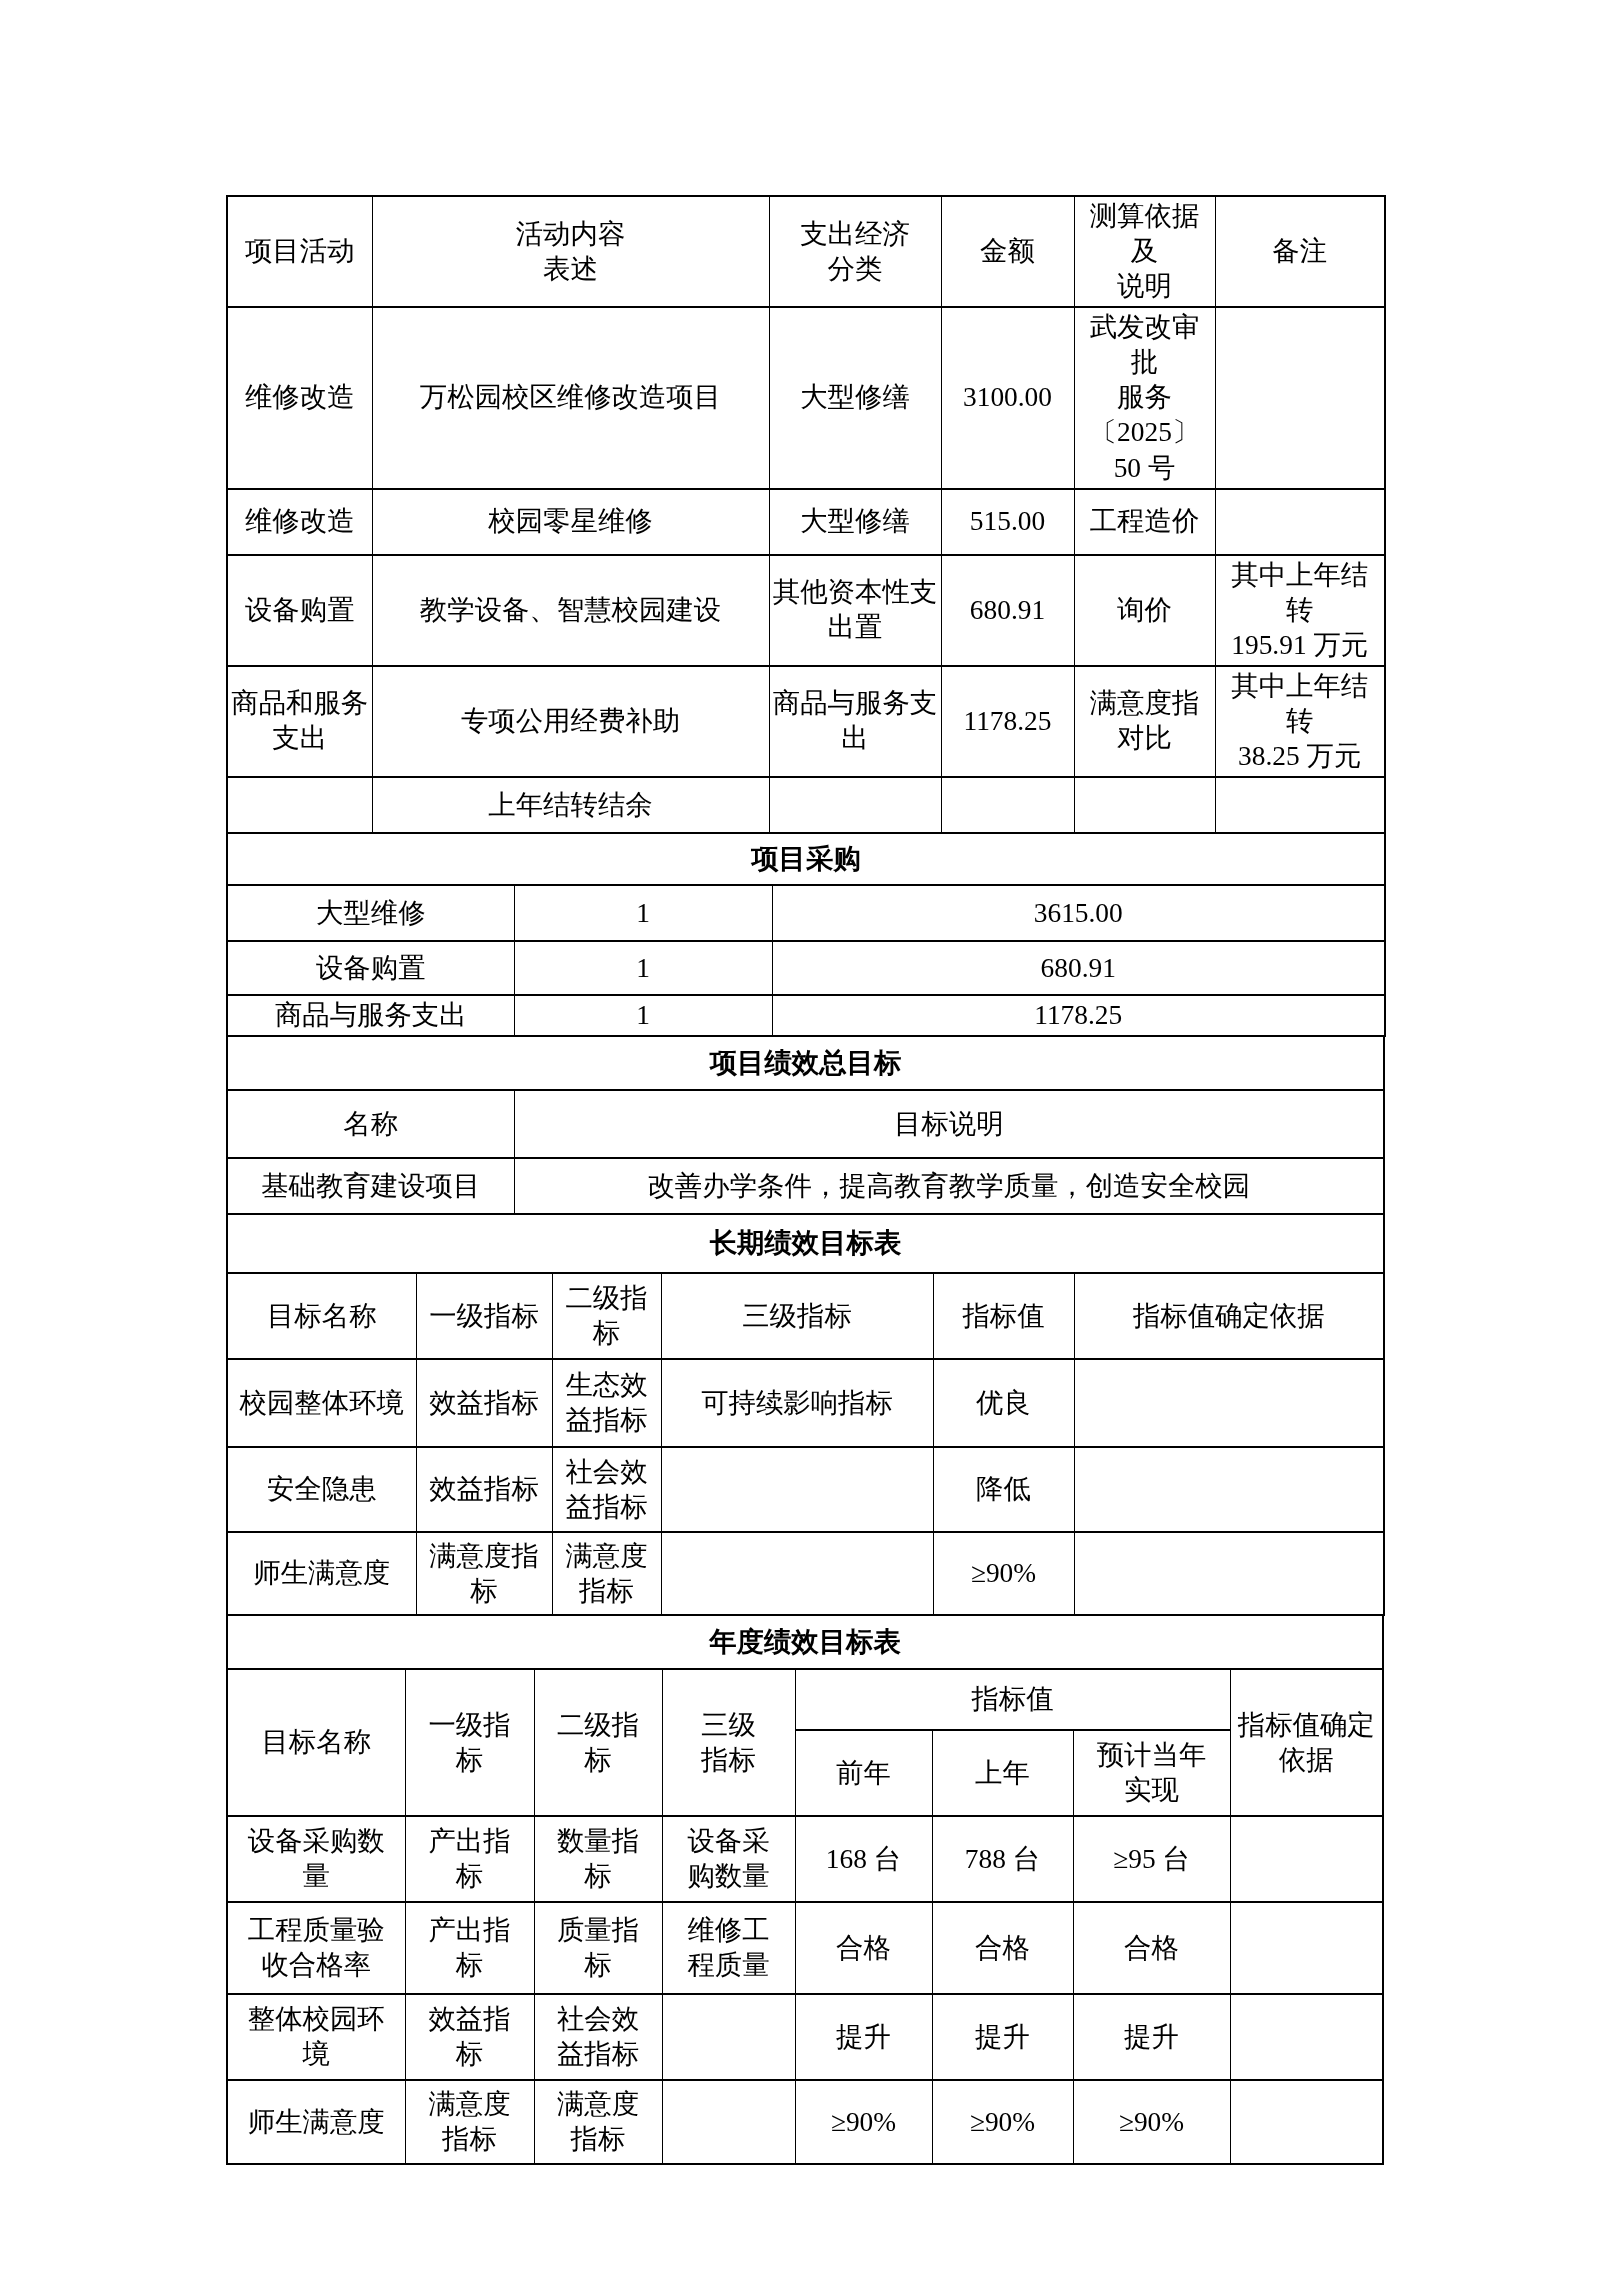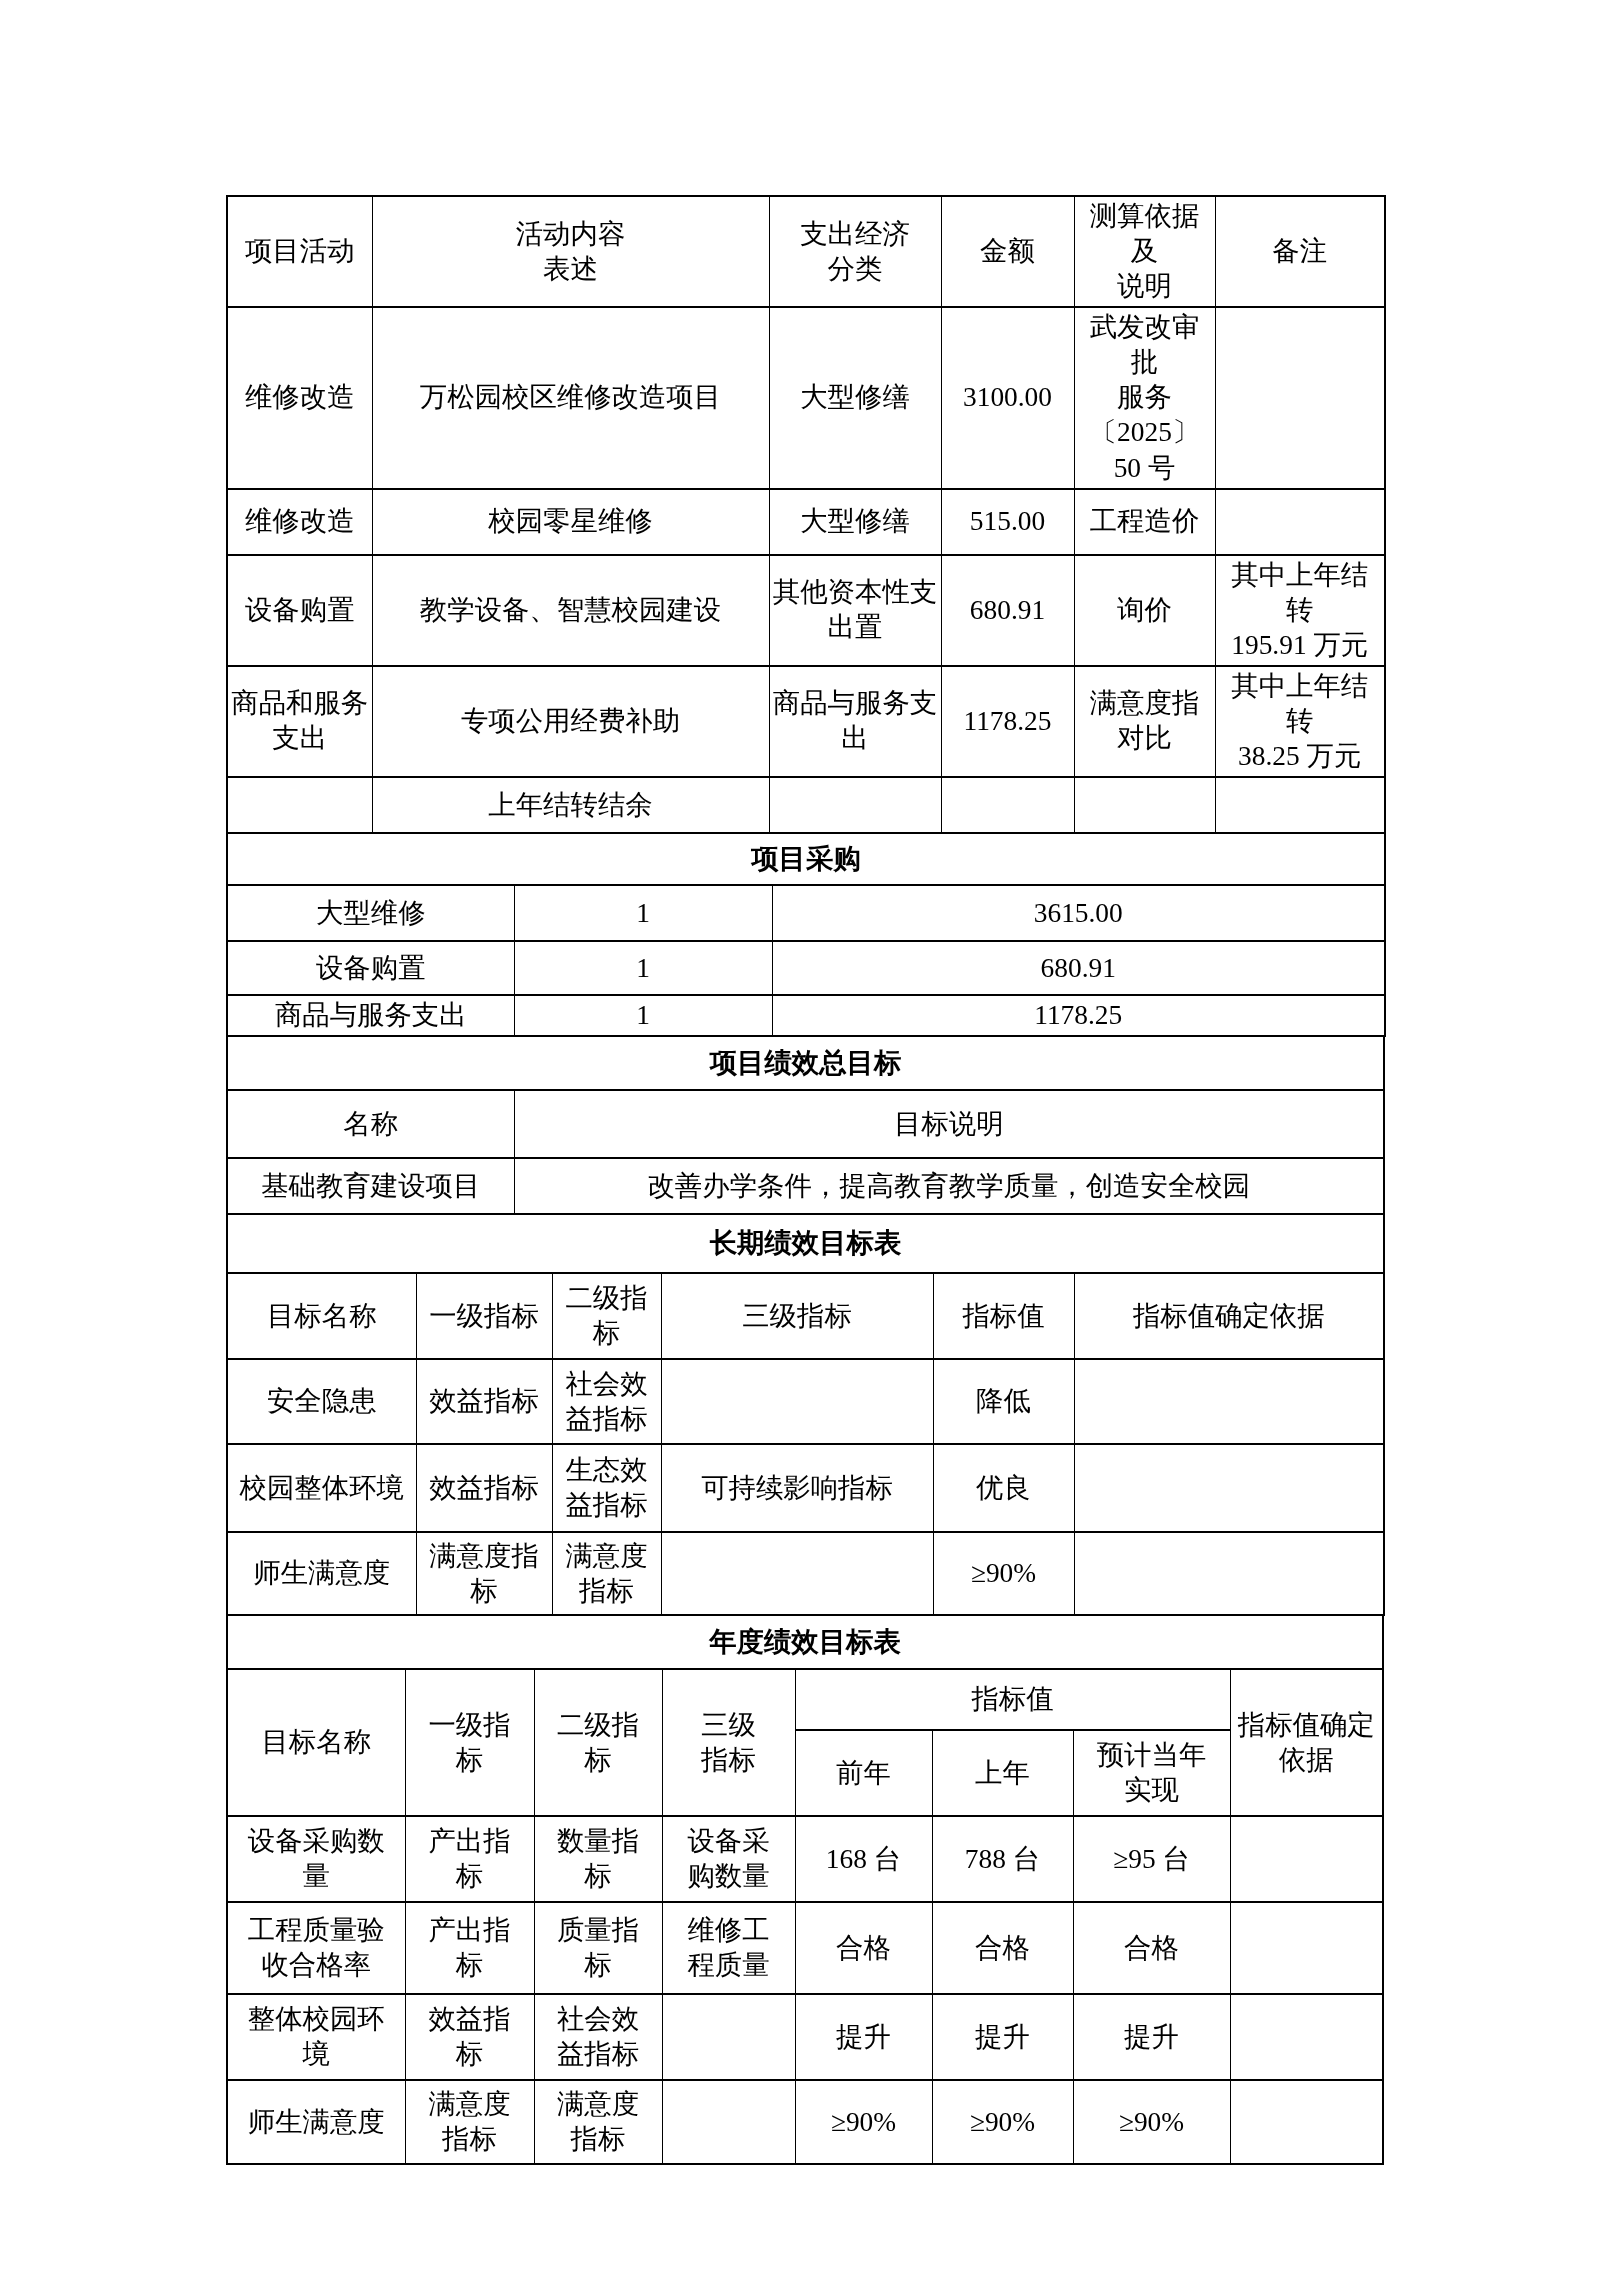--- a/index.html
+++ b/index.html
@@ -185,36 +185,36 @@
     </tr>
     <tr style="height:86px">
       <th>目标名称</th>
       <th>一级指标</th>
       <th>二级指
 标</th>
       <th>三级指标</th>
       <th>指标值</th>
       <th>指标值确定依据</th>
     </tr>
-    <tr style="height:85px">
-      <td>安全隐患</td>
-      <td>效益指标</td>
-      <td>社会效
-益指标</td>
-      <td></td>
-      <td>降低</td>
-      <td></td>
-    </tr>
     <tr style="height:88px">
       <td>校园整体环境</td>
       <td>效益指标</td>
       <td>生态效
 益指标</td>
       <td>可持续影响指标</td>
       <td>优良</td>
+      <td></td>
+    </tr>
+    <tr style="height:85px">
+      <td>安全隐患</td>
+      <td>效益指标</td>
+      <td>社会效
+益指标</td>
+      <td></td>
+      <td>降低</td>
       <td></td>
     </tr>
     <tr style="height:83px">
       <td>师生满意度</td>
       <td>满意度指
 标</td>
       <td>满意度
 指标</td>
       <td></td>
       <td>≥90%</td>

